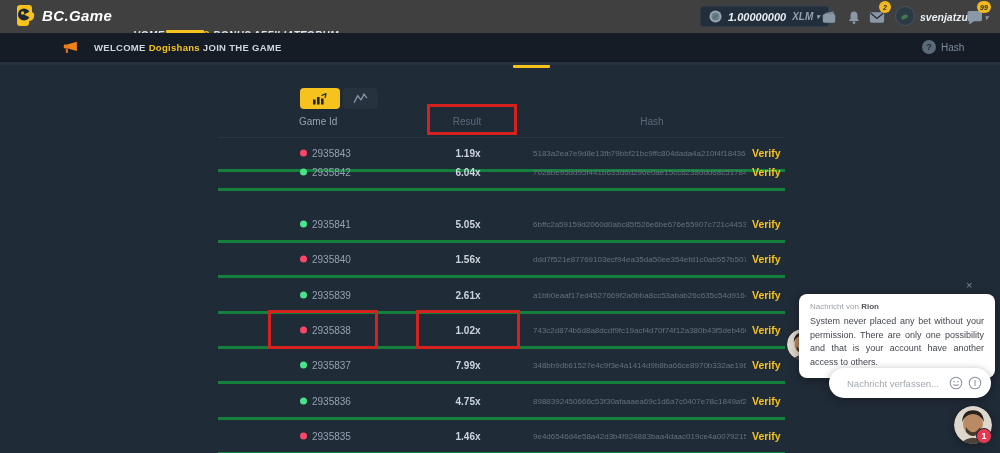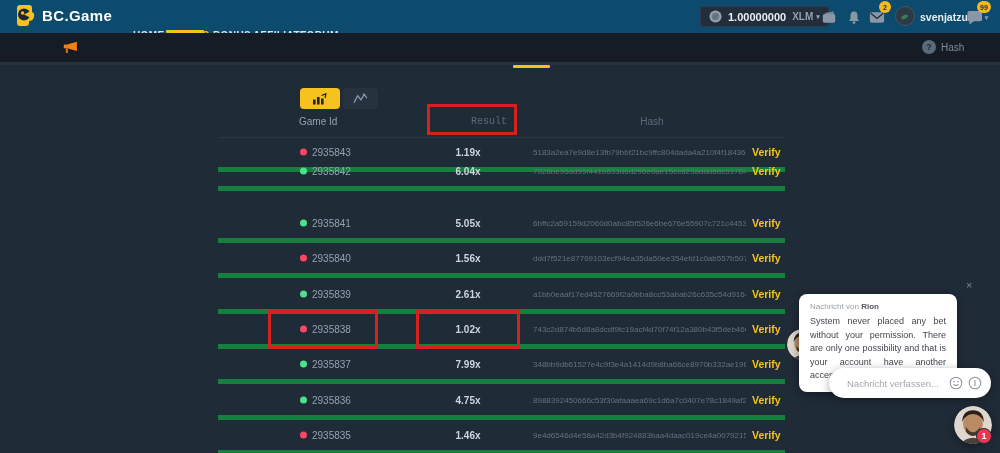--- a/index.html
+++ b/index.html
@@ -5,21 +5,21 @@
   * { box-sizing: border-box; }
   html,body { margin:0; padding:0; }
   body {
     width:1000px; height:453px; position:relative; overflow:hidden;
     background:#202b38; font-family:"Liberation Sans", sans-serif;
     -webkit-font-smoothing:antialiased;
   }
   .abs { position:absolute; }
 
   
-  .header { position:absolute; top:0; left:0; width:1000px; height:33px; background:#0c4a6e; }
+  .header { position:absolute; top:0; left:0; width:1000px; height:33px; background:#404040;font-style:italic; }
   .logo { position:absolute; left:14px; top:4px; display:flex; align-items:center; gap:7px; cursor:pointer; }
   .brand { color:#ffffff; font-size:15px; font-weight:bold; letter-spacing:.4px; }
   .nav-item { position:absolute; top:11px; font-size:10px; font-weight:bold; color:#dde3ea; letter-spacing:.4px; cursor:pointer; display:flex; align-items:center; gap:3px;margin-top:19px; }
   .nav-item.active { color:#f6c21e; }
   .caret { font-size:7px; line-height:1; position:relative; top:0px; }
   .nav-underline { position:absolute; left:166px; top:30px; width:38px; height:3px; background:#f6c21e; border-radius:1px; }
 
   .balance-box { position:absolute; left:700px; top:6px; height:21px; display:flex; align-items:center; gap:6px; padding:0 8px; background:#222e3b; border:1px solid #2d3a49; border-radius:3px; cursor:pointer; }
   .balance-amount { font-size:11px; font-weight:bold; color:#e9eef3; }
   .balance-cur { font-size:10px; font-weight:bold; color:#93a0ae; display:flex; align-items:center; gap:3px; }
@@ -43,43 +43,43 @@
   .tab-indicator { position:absolute; left:513px; top:65px; width:37px; height:3px; background:#f6c21e; border-radius:1px; }
 
   
   .toggle-btn { position:absolute; top:88px; height:21px; border-radius:4px; display:flex; align-items:center; justify-content:center; cursor:pointer; }
   .toggle-bars { left:300px; width:40px; background:#f6c21e; color:#1d2733; }
   .toggle-trend { left:343px; width:35px; background:#27323f; color:#8a97a6; }
 
   
   .col-head { position:absolute; top:116px; font-size:10px; color:#5c6979; }
   .col-head.gid { left:299px; }
-  .col-head.result { left:427px; width:80px; text-align:right;font-family:Liberation Mono, monospace; }
+  .col-head.result { left:427px; width:80px; text-align:center; }
   .col-head.hash { left:629px; width:46px; text-align:center; }
   .head-line { position:absolute; left:218px; top:137px; width:567px; height:1px; background:#2b3644; }
 
-  .row { position:absolute; left:218px; width:567px; height:35px; border-bottom:5px solid #15803d; }
+  .row { position:absolute; left:218px; width:567px; height:35px; border-bottom:3px solid #15803d; }
   .row > * { position:absolute; top:50%; transform:translateY(-50%); }
   .dot { left:82px; width:7px; height:7px; border-radius:50%; background:#888; }
   .dot[data-status="red"] { background:#fb4668; }
   .dot[data-status="green"] { background:#4be38a; }
   .gid { left:94px; font-size:10px; color:#95a1ae; }
   .res { left:210px; width:80px; text-align:center; font-size:10px; font-weight:bold; color:#ccd4dd; }
   .hashv { left:315px; width:213px; font-size:8px; color:#66717e; white-space:nowrap; overflow:hidden; }
   .verify { left:534px; font-size:10.5px; font-weight:bold; color:#f6c21e; cursor:pointer; text-decoration:none; }
 
   
   .anno { position:absolute; border:3px solid #d6221f; background:transparent; z-index:20; }
   .anno-a { left:427px; top:104px; width:90px; height:31px; }
   .anno-b { left:268px; top:310px; width:110px; height:39px; }
   .anno-c { left:416px; top:310px; width:104px; height:39px; }
 
   
   .chat-close { position:absolute; left:966px; top:279px; color:#7e8a96; font-size:11px; cursor:pointer; z-index:31; }
-  .chat-bubble { position:absolute; left:799px; top:294px; width:158px; background:#ffffff; border-radius:8px; padding:8px 11px 9px 11px; box-shadow:0 2px 10px rgba(0,0,0,.4); z-index:30; }
+  .chat-bubble { position:absolute; left:799px; top:294px; width:196px; background:#ffffff; border-radius:8px; padding:8px 11px 9px 11px; box-shadow:0 2px 10px rgba(0,0,0,.4); z-index:30; }
   .chat-meta { font-size:8px; color:#9a9fa5; }
   .chat-meta b { color:#55595e; }
   .chat-body { margin-top:4px; font-size:9px; line-height:1.5; color:#42474d; text-align:justify; }
   .chat-avatar-sm { position:absolute; left:787px; top:329px; width:31px; height:31px; border-radius:50%; overflow:hidden; z-index:29; }
   .chat-input-pill { position:absolute; left:829px; top:368px; width:162px; height:30px; background:#ffffff; border-radius:16px; box-shadow:0 2px 8px rgba(0,0,0,.35); display:flex; align-items:center; padding:0 9px 0 16px; z-index:30; }
   .chat-input-pill input { border:none; outline:none; flex:1; min-width:0; font-size:9.5px; color:#5a6066; font-family:"Liberation Sans", sans-serif; background:transparent; }
   .chat-input-pill input::placeholder { color:#a2a8ae; }
   .pill-icon { width:14px; height:14px; color:#8d939a; margin-left:5px; cursor:pointer; flex:0 0 auto; }
   .chat-launcher { position:absolute; left:954px; top:406px; width:38px; height:38px; border-radius:50%; overflow:hidden; cursor:pointer; z-index:30; box-shadow:0 2px 8px rgba(0,0,0,.4); }
   .launcher-badge { position:absolute; left:976px; top:428px; width:16px; height:16px; border-radius:50%; background:#e8384f; color:#fff; font-size:9px; font-weight:bold; display:flex; align-items:center; justify-content:center; z-index:31; border:1.5px solid #202b38; }
@@ -164,20 +164,23 @@
 </div>
 
 <div class="welcome">
   <span class="abs" style="left:62px; top:8px;">
     <svg width="17" height="14" viewBox="0 0 20 16">
         <path d="M17.5 0.5 L17.5 11.5 L6 8.2 L6 3.8 Z" fill="#f08119"></path>
         <rect x="2" y="4" width="4.5" height="4.5" rx="1.6" fill="#f08119"></rect>
         <path d="M4.5 8.5 L7 8.5 L7 13 Q7 14 6 14 L5.5 14 Q4.5 14 4.5 13 Z" fill="#d96f12"></path>
       </svg>
   </span>
+  <span class="welcome-text">
+    <span>WELCOME </span><span class="uname">Dogishans</span><span> JOIN THE GAME</span>
+  </span>
   <span class="help">
     <span class="help-circle">?</span>
     <span class="help-label">Hash</span>
   </span>
 </div>
 
 <div class="content-strip"></div>
 <div class="tab-indicator"></div>
 
 <div class="toggle-btn toggle-bars">

